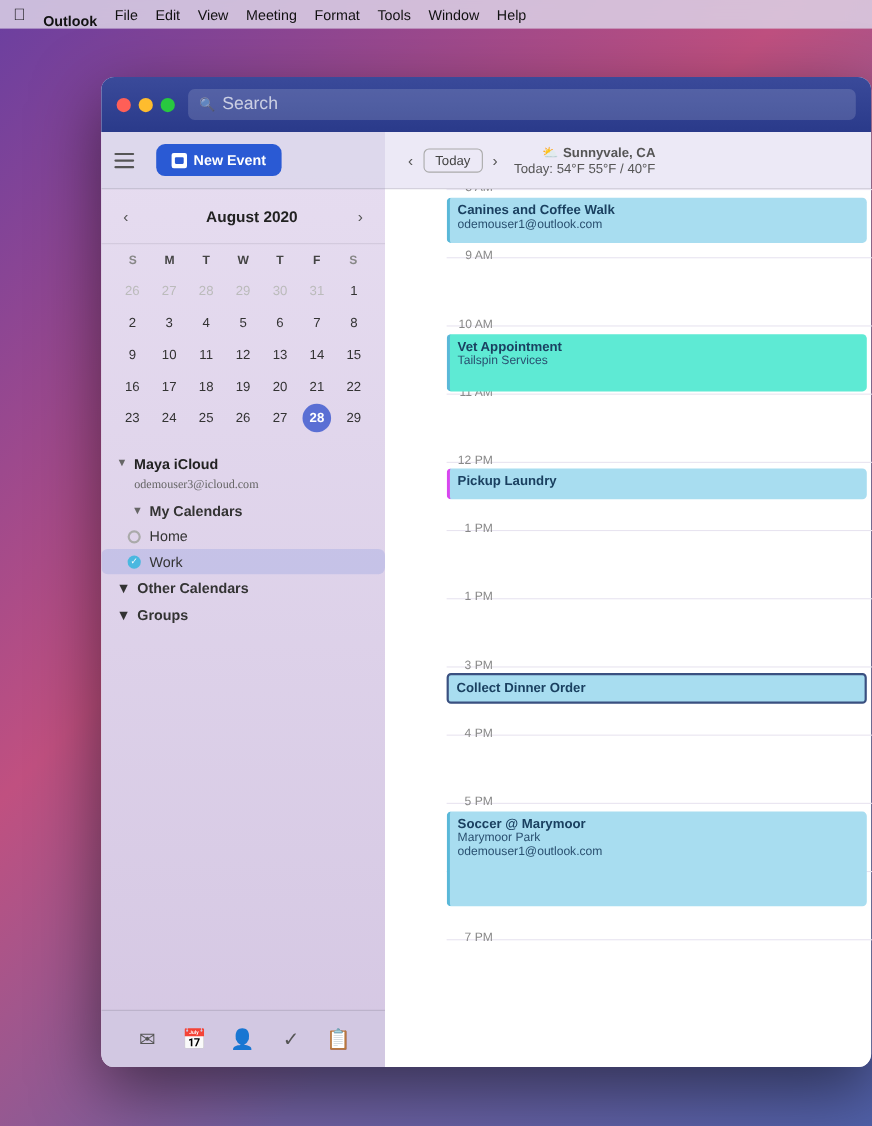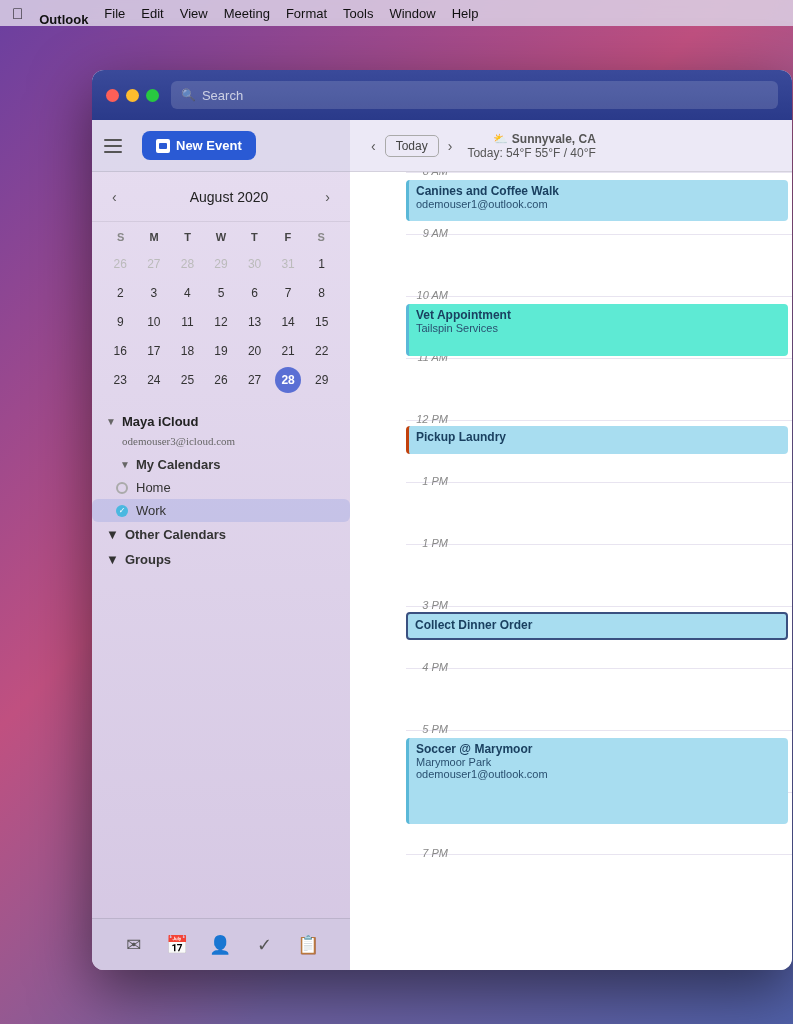--- a/index.html
+++ b/index.html
@@ -166,21 +166,21 @@
     .cal-nav-btn {
       background: none;
       border: none;
       cursor: pointer;
       font-size: 14px;
       color: #555;
       padding: 4px 6px;
     }
     .cal-month-year {
       font-size: 14px;
-      font-weight: 400;
+      font-weight: 700;
       color: #222;
       margin-left: 16px;
     }
 
     
     .mini-calendar {
       padding: 6px 12px;
     }
     .day-headers {
       display: grid;
@@ -376,21 +376,20 @@
     }
     .time-label {
       position: absolute;
       left: 0;
       top: -8px;
       width: 50px;
       text-align: right;
       font-size: 11px;
       color: #888;
       padding-right: 8px;
-      font-style: italic;
     }
 
     
     .event-block {
       position: absolute;
       left: 56px;
       right: 4px;
       border-radius: 4px;
       padding: 4px 7px;
       font-size: 12px;
@@ -406,21 +405,21 @@
       top: 8px; 
       height: 55px;
     }
     .event-vet {
       background: #5eead4;
       border-left: 3px solid #5ab8d8;
       height: 55px;
     }
     .event-laundry {
       background: #a8ddf0;
-      border-left: 3px solid #c2410c;
+      border-left: 3px solid #d946ef;
       height: 28px;
     }
     .event-dinner {
       background: #a8ddf0;
       border: 2px solid #3a5080;
       height: 28px;
     }
     .event-soccer {
       background: #a8ddf0;
       border-left: 3px solid #5ab8d8;
@@ -472,21 +471,21 @@
 <div class="app-window">
 
   <div class="title-bar">
     <div class="traffic-lights">
       <div class="traffic-light tl-red"></div>
       <div class="traffic-light tl-yellow"></div>
       <div class="traffic-light tl-green"></div>
     </div>
     <div class="search-bar">
       <span class="search-icon-sym">🔍</span>
-      <span style="color:rgba(255,255,255,0.7); font-size:13px;">Search</span>
+      <span style="color:rgba(255,255,255,0.7); font-size:16px;">Search</span>
     </div>
   </div>
 
   <div class="main-content">
 
     <div class="sidebar">
 
       <div class="toolbar">
         <div class="hamburger-btn">
           <span></span>

